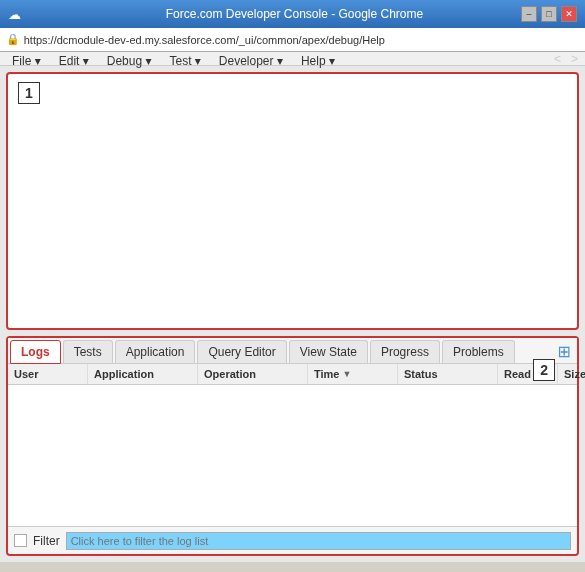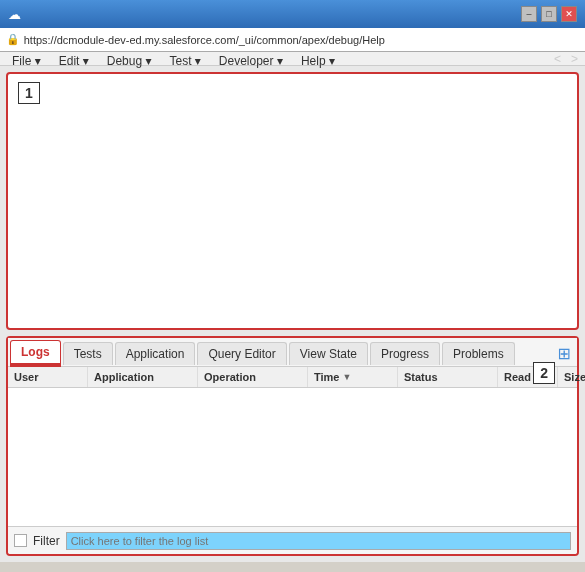--- a/index.html
+++ b/index.html
@@ -149,21 +149,21 @@
       cursor: pointer;
       border: 1px solid #ccc;
       border-bottom: none;
       background: #e8e8e8;
       color: #333;
       border-radius: 3px 3px 0 0;
       margin-right: 2px;
     }
     .tab.active {
       background: white;
-      border-bottom: 4px solid #0c4a6e;
+      border-bottom: 1px solid #0c4a6e;
       font-weight: bold;
       color: #cc3333;
       border-color: #cc3333;
       margin-bottom: -1px;
       z-index: 1;
     }
     .tab-right-icon {
       margin-left: auto;
       color: #4a90d9;
       font-size: 16px;
@@ -241,20 +241,21 @@
       background: #7dd3fc;
     }
   </style>
 </head>
 <body>
 
 <div class="title-bar">
   <div style="width:60px; display:flex; gap:3px;">
     <span style="color:#fff; font-size:13px;">☁</span>
   </div>
+  <div class="title-bar-title">Force.com Developer Console - Google Chrome</div>
   <div class="title-bar-controls">
     <div class="tb-btn">–</div>
     <div class="tb-btn">□</div>
     <div class="tb-btn close">✕</div>
   </div>
 </div>
 
 <div class="address-bar">
   <span class="lock-icon">🔒</span>
   <span class="address-url">https://dcmodule-dev-ed.my.salesforce.com/_ui/common/apex/debug/Help</span>

